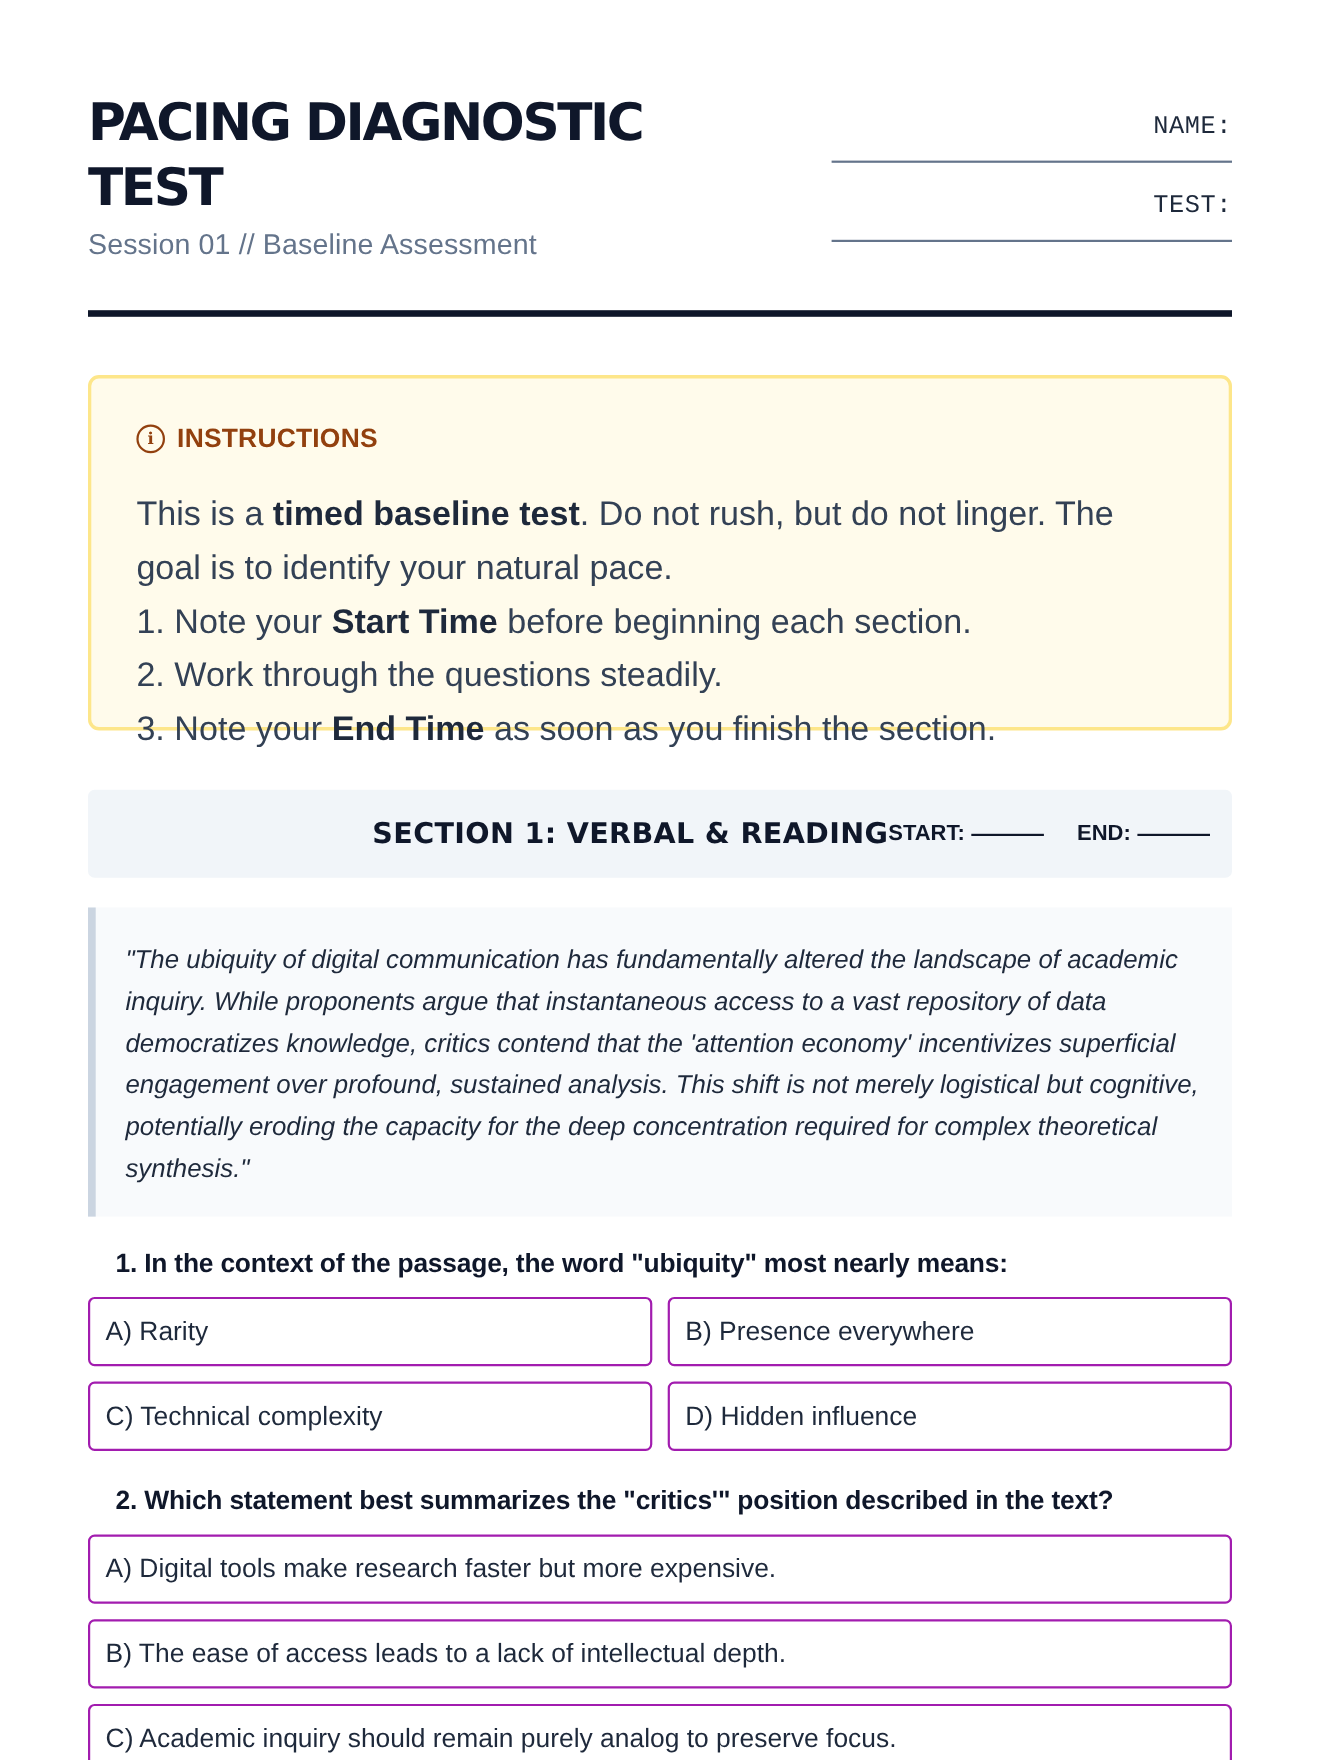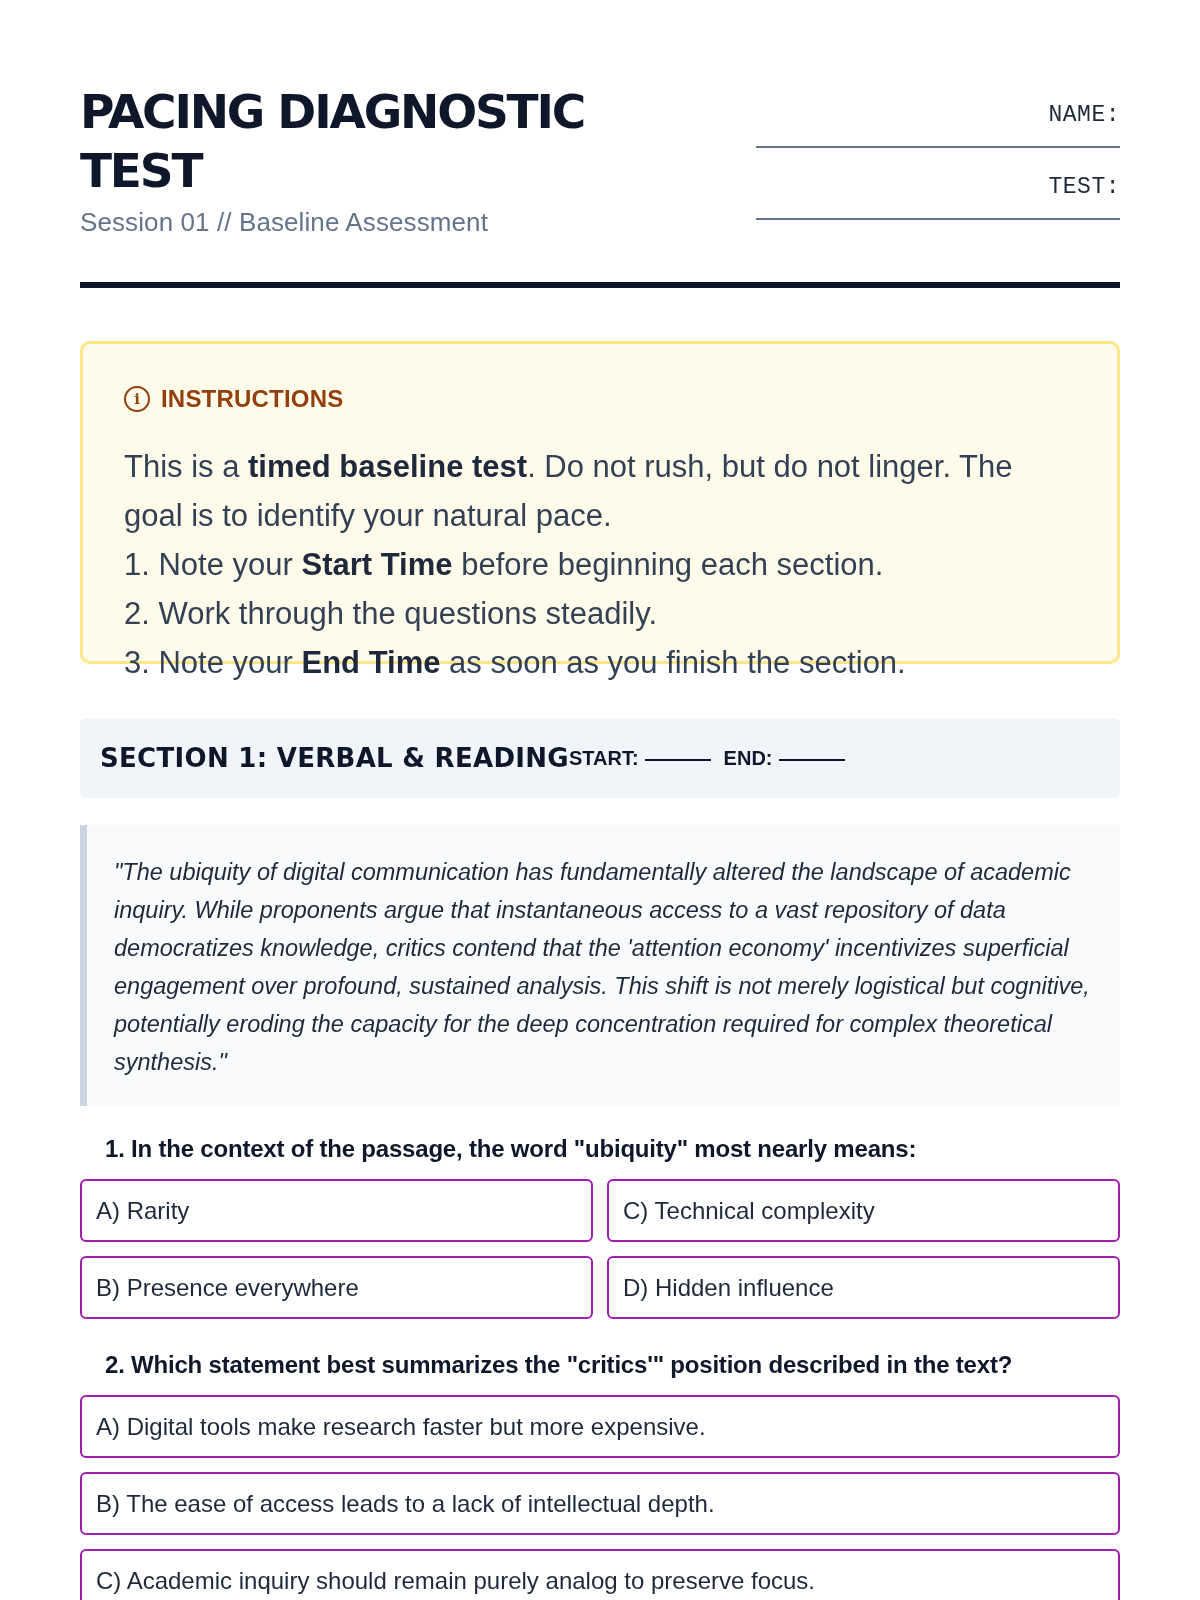--- a/index.html
+++ b/index.html
@@ -35,27 +35,27 @@
     display: flex; align-items: center; justify-content: center;
     color: #92400e; font-size: 15px; font-weight: bold; font-family: "DejaVu Serif", serif;
   }
   .instr-title { font-size: 24px; font-weight: bold; color: #92400e; letter-spacing: 0.2px; }
   .instr-body { margin-top: 26px; font-size: 31px; line-height: 49px; color: #334155; }
   .instr-body b { color: #1e293b; }
 
   
   .section-head {
     margin-top: 54px; width: 1040px; height: 80px; background: #f1f5f9; border-radius: 6px;
-    display: flex; align-items: center; justify-content: flex-start; padding: 0 20px;
+    display: flex; align-items: center; justify-content: flex-end; padding: 0 20px;
   }
   .section-title {
     font-family: "DejaVu Sans", sans-serif; font-weight: bold; font-size: 26px;
     color: #0f172a; letter-spacing: 0.3px;
   }
-  .timers { display: flex; gap: 13px; font-size: 20px; font-weight: bold; color: #0f172a; }
+  .timers { display: flex; gap: 30px; font-size: 20px; font-weight: bold; color: #0f172a; }
   .timer-blank { display: inline-block; width: 66px; border-bottom: 2px solid #0f172a; margin-left: 6px; transform: translateY(-4px); }
 
   
   .passage {
     margin-top: 27px; width: 1040px; height: 281px; background: #f8fafc;
     border-left: 7px solid #cbd5e1; padding: 28px 26px 0 27px;
   }
   .passage-text {
     font-style: italic; font-size: 23.5px; line-height: 38px; color: #1e293b;
   }
@@ -116,22 +116,22 @@
     </div>
   </div>
 
   <div class="passage">
     <p class="passage-text">"The ubiquity of digital communication has fundamentally altered the landscape of academic inquiry. While proponents argue that instantaneous access to a vast repository of data democratizes knowledge, critics contend that the 'attention economy' incentivizes superficial engagement over profound, sustained analysis. This shift is not merely logistical but cognitive, potentially eroding the capacity for the deep concentration required for complex theoretical synthesis."</p>
   </div>
 
   <div class="question">1. In the context of the passage, the word "ubiquity" most nearly means:</div>
   <div class="grid">
     <div class="option">A) Rarity</div>
+    <div class="option">B) Presence everywhere</div>
     <div class="option">C) Technical complexity</div>
-    <div class="option">B) Presence everywhere</div>
     <div class="option">D) Hidden influence</div>
   </div>
 
   <div class="question q2">2. Which statement best summarizes the "critics'" position described in the text?</div>
   <div class="list">
     <div class="option">A) Digital tools make research faster but more expensive.</div>
     <div class="option">B) The ease of access leads to a lack of intellectual depth.</div>
     <div class="option">C) Academic inquiry should remain purely analog to preserve focus.</div>
   </div>
 

